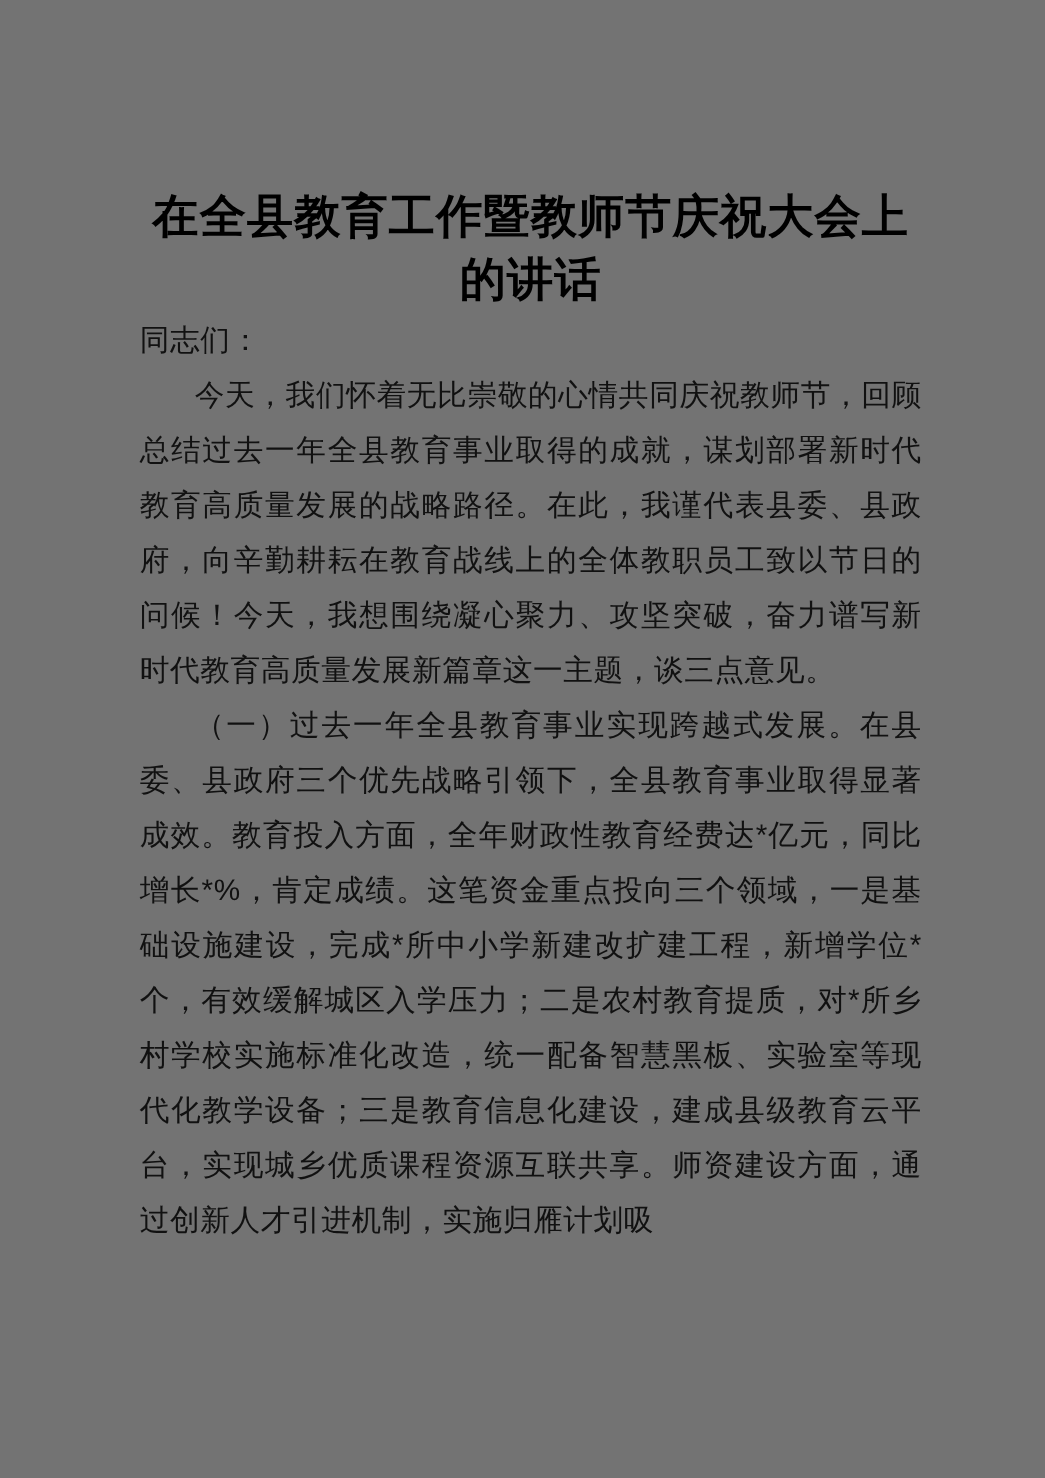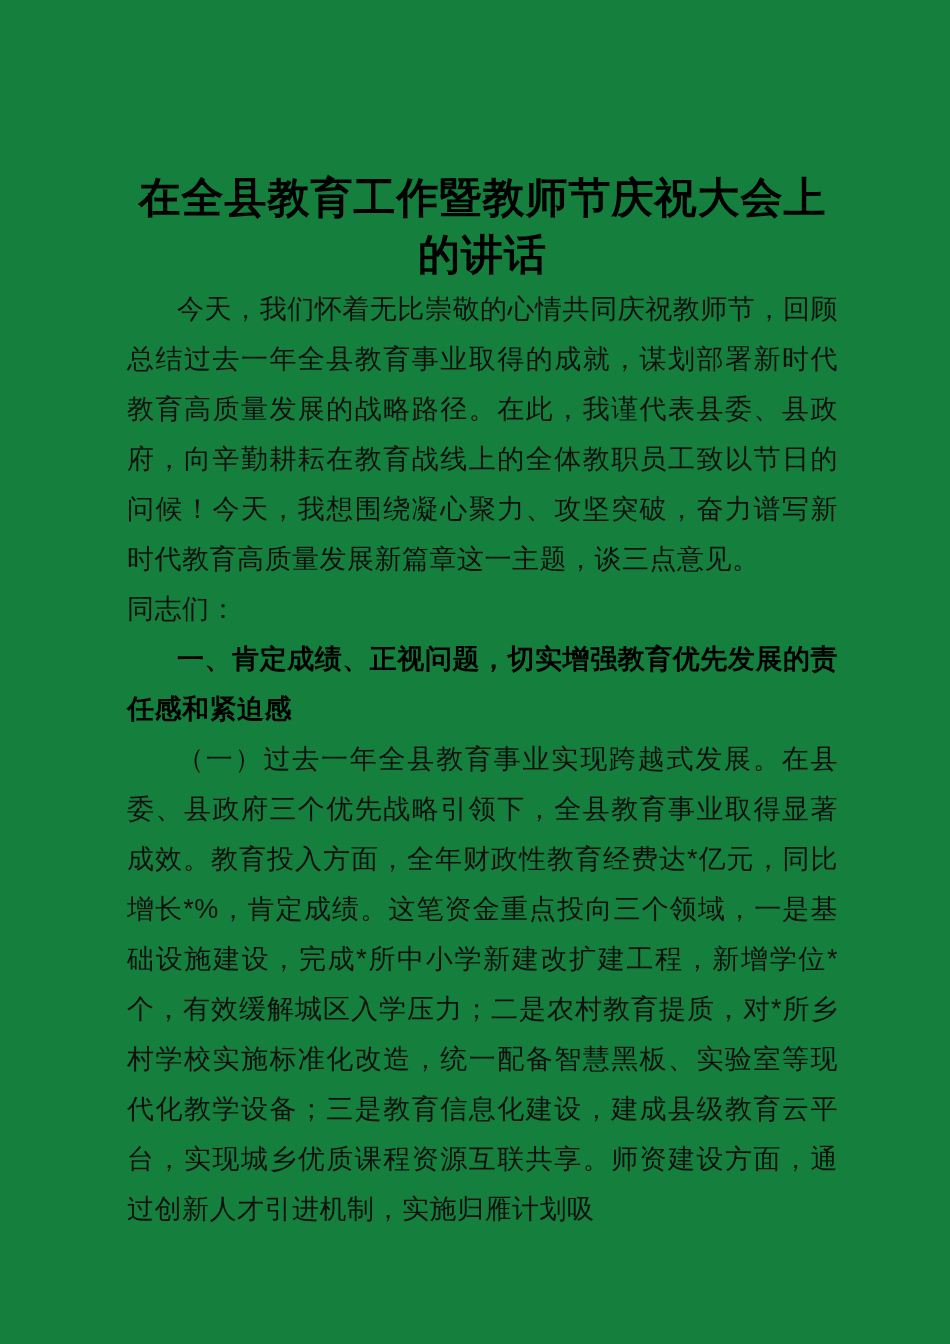--- a/index.html
+++ b/index.html
@@ -9,21 +9,21 @@
   body {
     width: 950px;
     height: 1344px;
     background: #ffffff;
     overflow: hidden;
   }
   .doc-page {
     box-sizing: border-box;
     width: 950px;
     height: 1344px;
-    background: #15803d;
+    background: #737373;
     padding: 170px 112px 40px 127px;
     color: #111111;
     font-family: "Liberation Sans", sans-serif;
   }
   .doc-title {
     margin: 0;
     padding: 0;
     font-family: "Liberation Serif", serif;
     font-weight: 700;
     font-size: 42px;
@@ -50,20 +50,19 @@
     font-weight: 700;
     color: #000000;
   }
 </style>
 </head>
 <body>
 
 <div class="doc-page">
   <h1 class="doc-title">在全县教育工作暨教师节庆祝大会上的讲话</h1>
 
+  <p class="para">同志们：</p>
+
   <p class="para indent">今天，我们怀着无比崇敬的心情共同庆祝教师节，回顾总结过去一年全县教育事业取得的成就，谋划部署新时代教育高质量发展的战略路径。在此，我谨代表县委、县政府，向辛勤耕耘在教育战线上的全体教职员工致以节日的问候！今天，我想围绕凝心聚力、攻坚突破，奋力谱写新时代教育高质量发展新篇章这一主题，谈三点意见。</p>
 
-  <p class="para">同志们：</p>
-
-  <h2 class="para heading indent">一、肯定成绩、正视问题，切实增强教育优先发展的责任感和紧迫感</h2>
 
   <p class="para indent">（一）过去一年全县教育事业实现跨越式发展。在县委、县政府三个优先战略引领下，全县教育事业取得显著成效。教育投入方面，全年财政性教育经费达*亿元，同比增长*%，肯定成绩。这笔资金重点投向三个领域，一是基础设施建设，完成*所中小学新建改扩建工程，新增学位*个，有效缓解城区入学压力；二是农村教育提质，对*所乡村学校实施标准化改造，统一配备智慧黑板、实验室等现代化教学设备；三是教育信息化建设，建成县级教育云平台，实现城乡优质课程资源互联共享。师资建设方面，通过创新人才引进机制，实施归雁计划吸</p>
 </div>
 
 </body></html>

